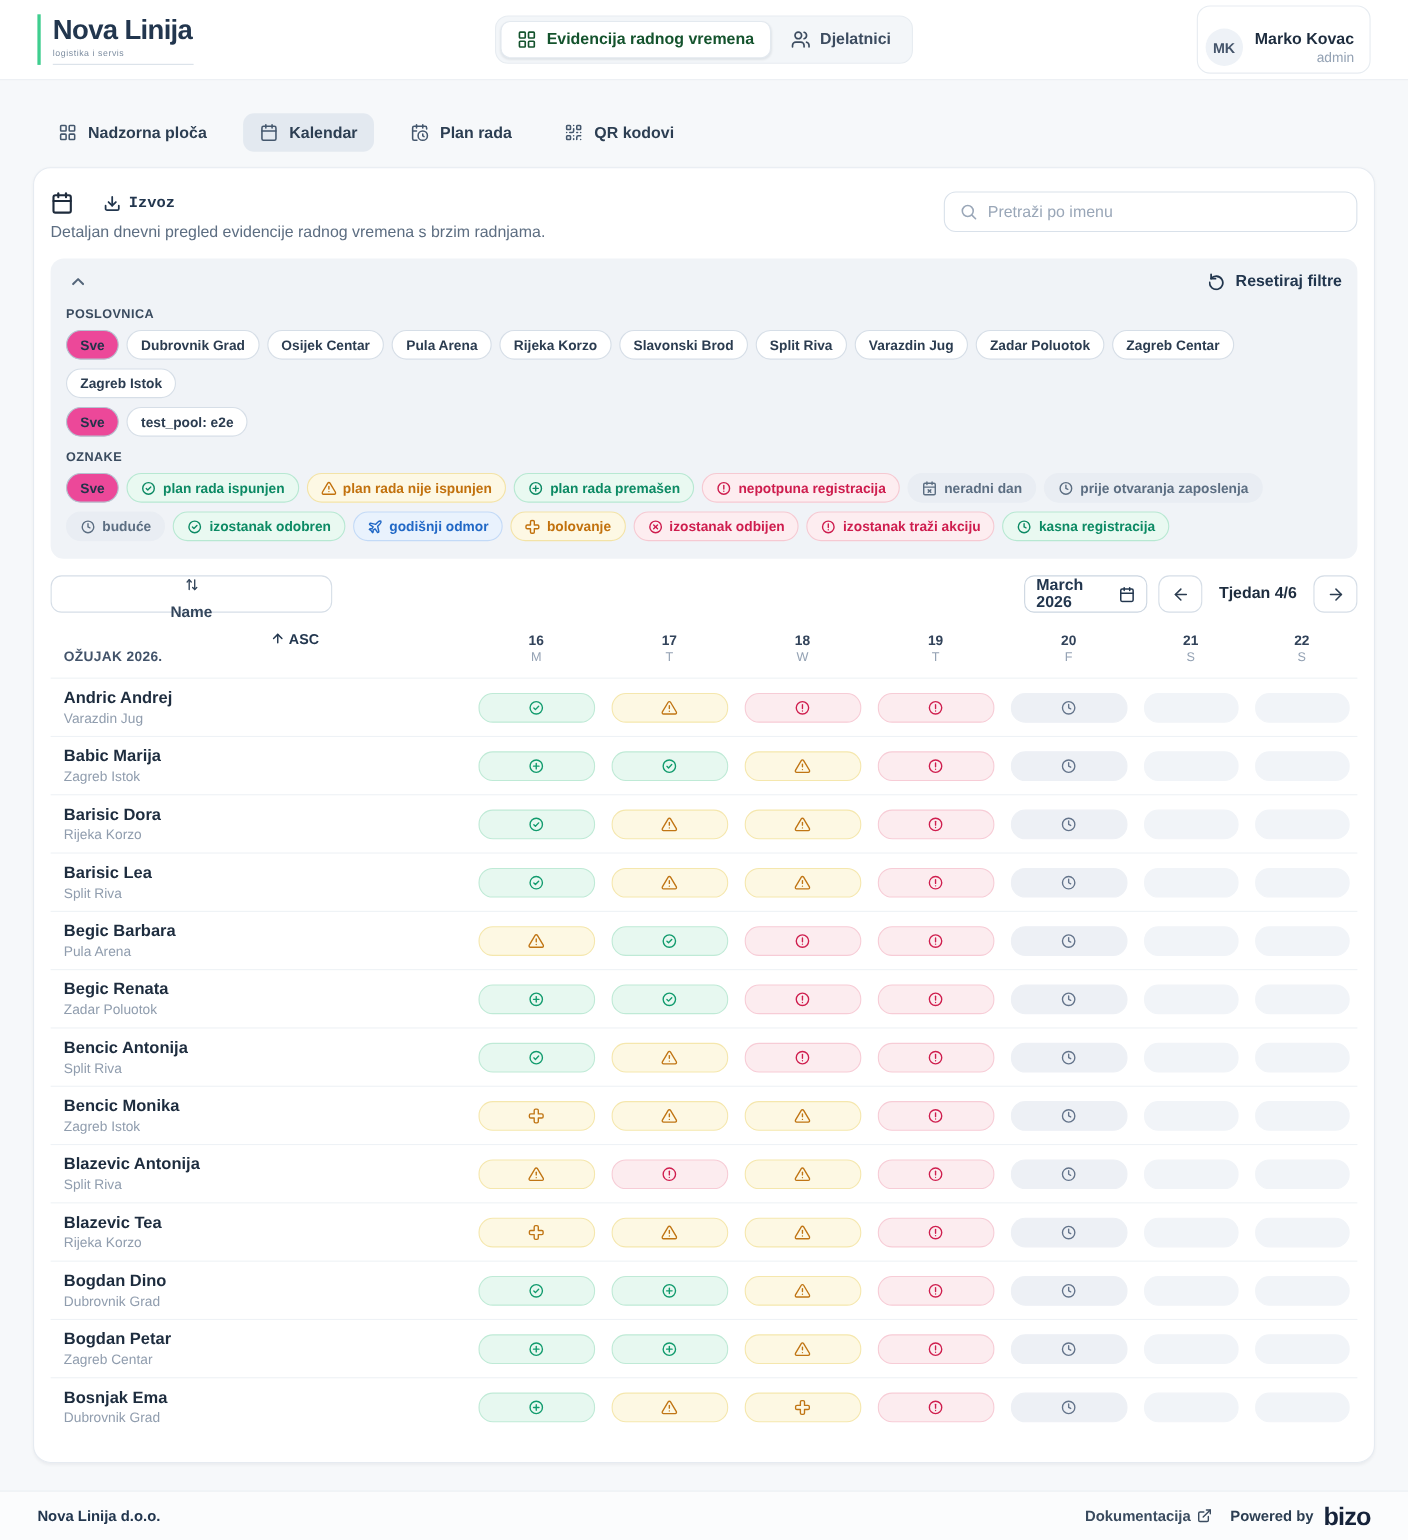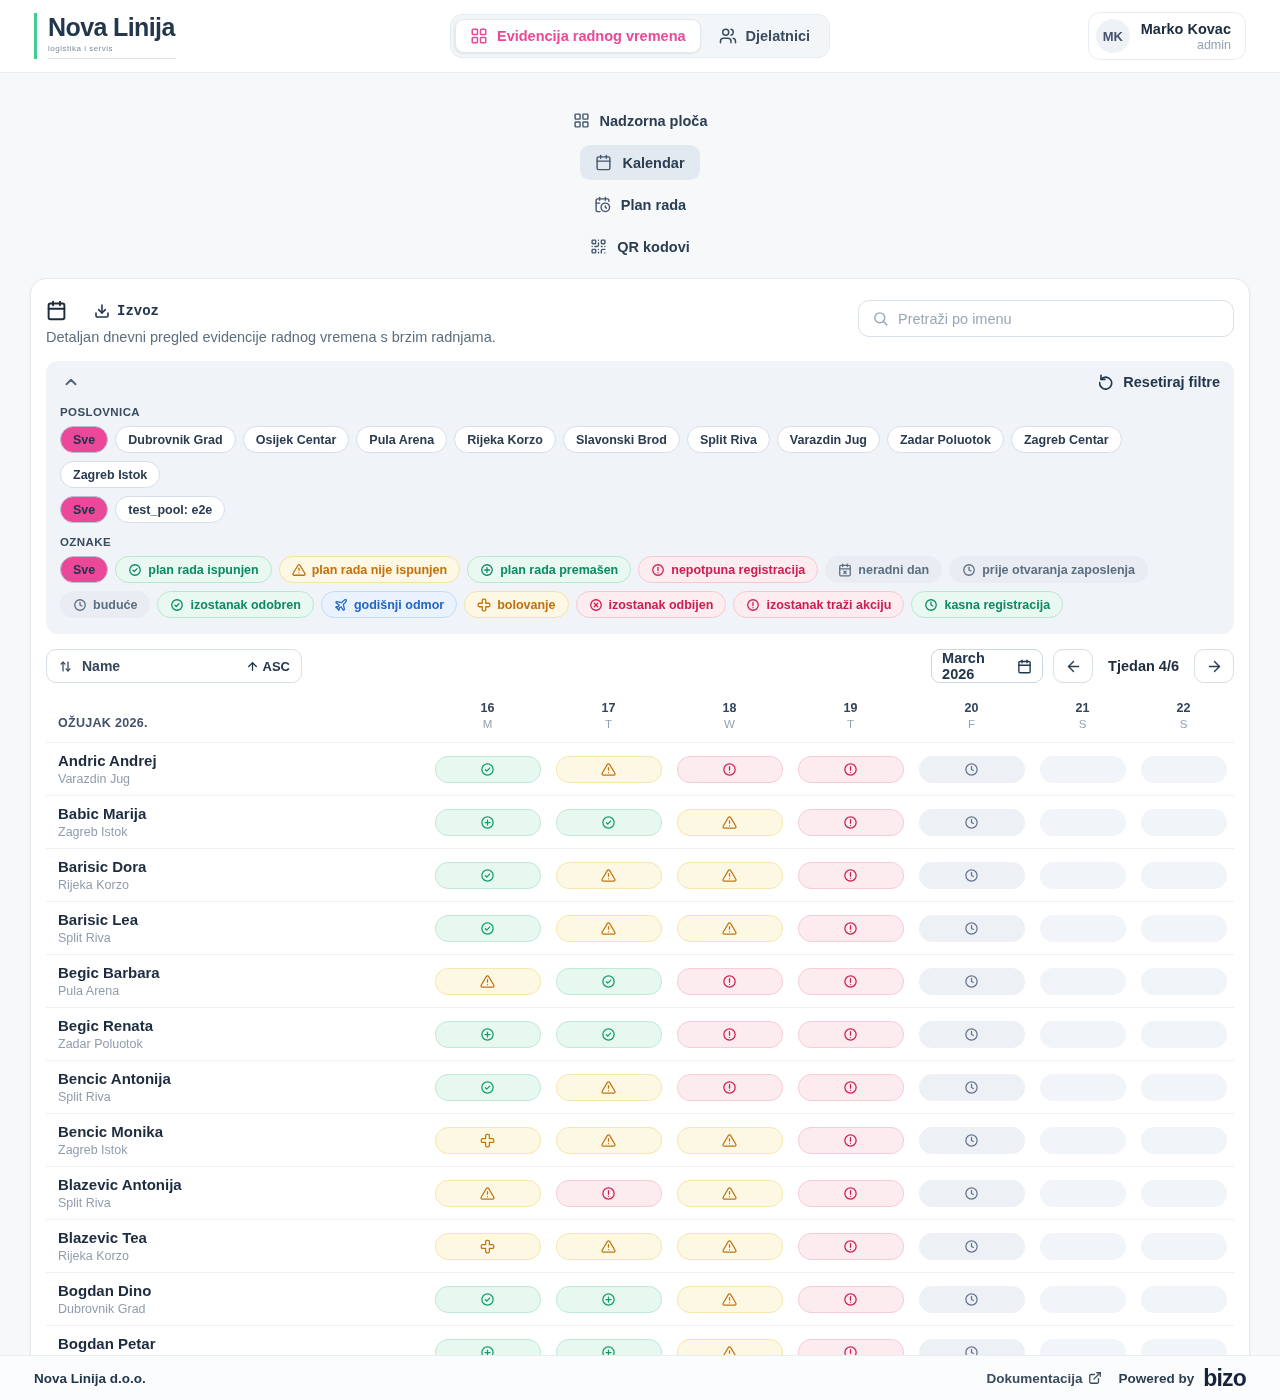--- a/index.html
+++ b/index.html
@@ -15,31 +15,31 @@
   .header { height: 73px; background: #fff; border-bottom: 1px solid #e9edf2;
     display: flex; align-items: center; padding: 0 34px; position: relative; }
   .logo { border-left: 3px solid #3fce8f; padding-left: 11px; }
   .logo-name { font-size: 25px; font-weight: 800; color: #22364e; letter-spacing: -0.6px; }
   .logo-tag { font-size: 8px; color: #7d8da0; letter-spacing: 0.5px; margin-top: 2px;
     border-bottom: 1px solid #d9e0e8; padding-bottom: 5px; width: 128px; }
   .seg { position: absolute; left: 50%; top: 50%; transform: translate(-50%,-50%);
     background: #f3f6f9; border: 1px solid #e7ecf1; border-radius: 12px; padding: 4px; display: flex; gap: 3px; }
   .seg-btn { display: flex; align-items: center; gap: 9px; padding: 7px 14px; border-radius: 9px;
     font-weight: 700; font-size: 14.5px; color: #3c4c60; background: transparent; border: 1px solid transparent; }
-  .seg-btn.active { background: #fff; border-color: #e3e9ef; box-shadow: 0 1px 2px rgba(16,24,40,.08); color: #ec4899; }
+  .seg-btn.active { background: #fff; border-color: #e3e9ef; box-shadow: 0 1px 2px rgba(16,24,40,.08); color: #14532d; }
   .user-card { margin-left: auto; display: flex; align-items: center; gap: 11px;
-    border: 1px solid #e7ecf1; border-radius: 12px; padding: 6px 14px 6px 7px; background: #fff; }
+    border: 1px solid #e7ecf1; border-radius: 12px; padding: 20px 14px 6px 7px; background: #fff; }
   .avatar { width: 34px; height: 34px; border-radius: 50%; background: #eef2f7;
     display: flex; align-items: center; justify-content: center; font-weight: 700; font-size: 13px; color: #44546a; }
   .user-meta { text-align: right; }
   .user-name { font-weight: 800; font-size: 14.5px; color: #1d2c3e; }
   .user-role { font-size: 12.5px; color: #94a2b4; margin-top: 1px; }
 
   
-  .tabs { display: flex; gap: 7px; padding: 30px 38px 0; align-items: center; flex-direction: column; }
+  .tabs { display: flex; gap: 18px; padding: 30px 38px 0; align-items: center; }
   .tab { display: flex; align-items: center; gap: 10px; padding: 9px 15px; border-radius: 10px;
     font-weight: 700; font-size: 14.5px; color: #2c3e52; background: transparent; border: none; }
   .tab.active { background: #e3e9f0; }
   .tab svg { color: #44576d; }
 
   
   .card { margin: 14px 30px 0; background: #fff; border: 1px solid #e6ebf1; border-radius: 16px;
     padding: 21px 15px 24px; box-shadow: 0 1px 3px rgba(16,24,40,.05); }
   .title-row { display: flex; align-items: flex-start; }
   .title-wrap { }
@@ -67,21 +67,21 @@
   .chip.active { background: #ec4899; border-color: #b6c2d0; color: #22334a; }
   .chip.green  { background: #e9f9f1; border-color: #b7e8d2; color: #0c8a64; }
   .chip.amber  { background: #fdf8e4; border-color: #f3e3a7; color: #c2710d; }
   .chip.red    { background: #fdedf0; border-color: #f6c9d2; color: #ce1d4e; }
   .chip.slate  { background: #e9edf3; border-color: #e9edf3; color: #5c6e82; }
   .chip.blue   { background: #e9f2fd; border-color: #c3daf7; color: #2168c6; }
 
   
   .toolbar { display: flex; align-items: center; margin-top: 15px; }
   .sort { width: 256px; height: 34px; border: 1px solid #d6dee7; border-radius: 10px; background: #fff;
-    display: flex; align-items: center; gap: 9px; padding: 0 11px; font-size: 14px; font-weight: 600; color: #34465c; }
+    display: flex; align-items: center; gap: 9px; padding: 0 11px; font-size: 14px; font-weight: 600; color: #34465c; flex-direction: column; }
   .sort .asc { margin-left: auto; display: flex; align-items: center; gap: 4px; font-weight: 800; font-size: 13px; color: #22364e; }
   .tb-right { margin-left: auto; display: flex; align-items: center; gap: 10px; }
   .month { width: 112px; height: 34px; border: 1px solid #ccd6e1; border-radius: 9px; background: #fff;
     display: flex; align-items: center; justify-content: space-between; padding: 0 10px;
     font-weight: 800; font-size: 14.5px; color: #22364e; }
   .nav-btn { width: 40px; height: 34px; border: 1px solid #d6dee7; border-radius: 10px; background: #fff;
     display: flex; align-items: center; justify-content: center; color: #2b3c50; }
   .week { font-weight: 800; font-size: 14.5px; color: #1d2c3e; padding: 0 5px; }
 
   

